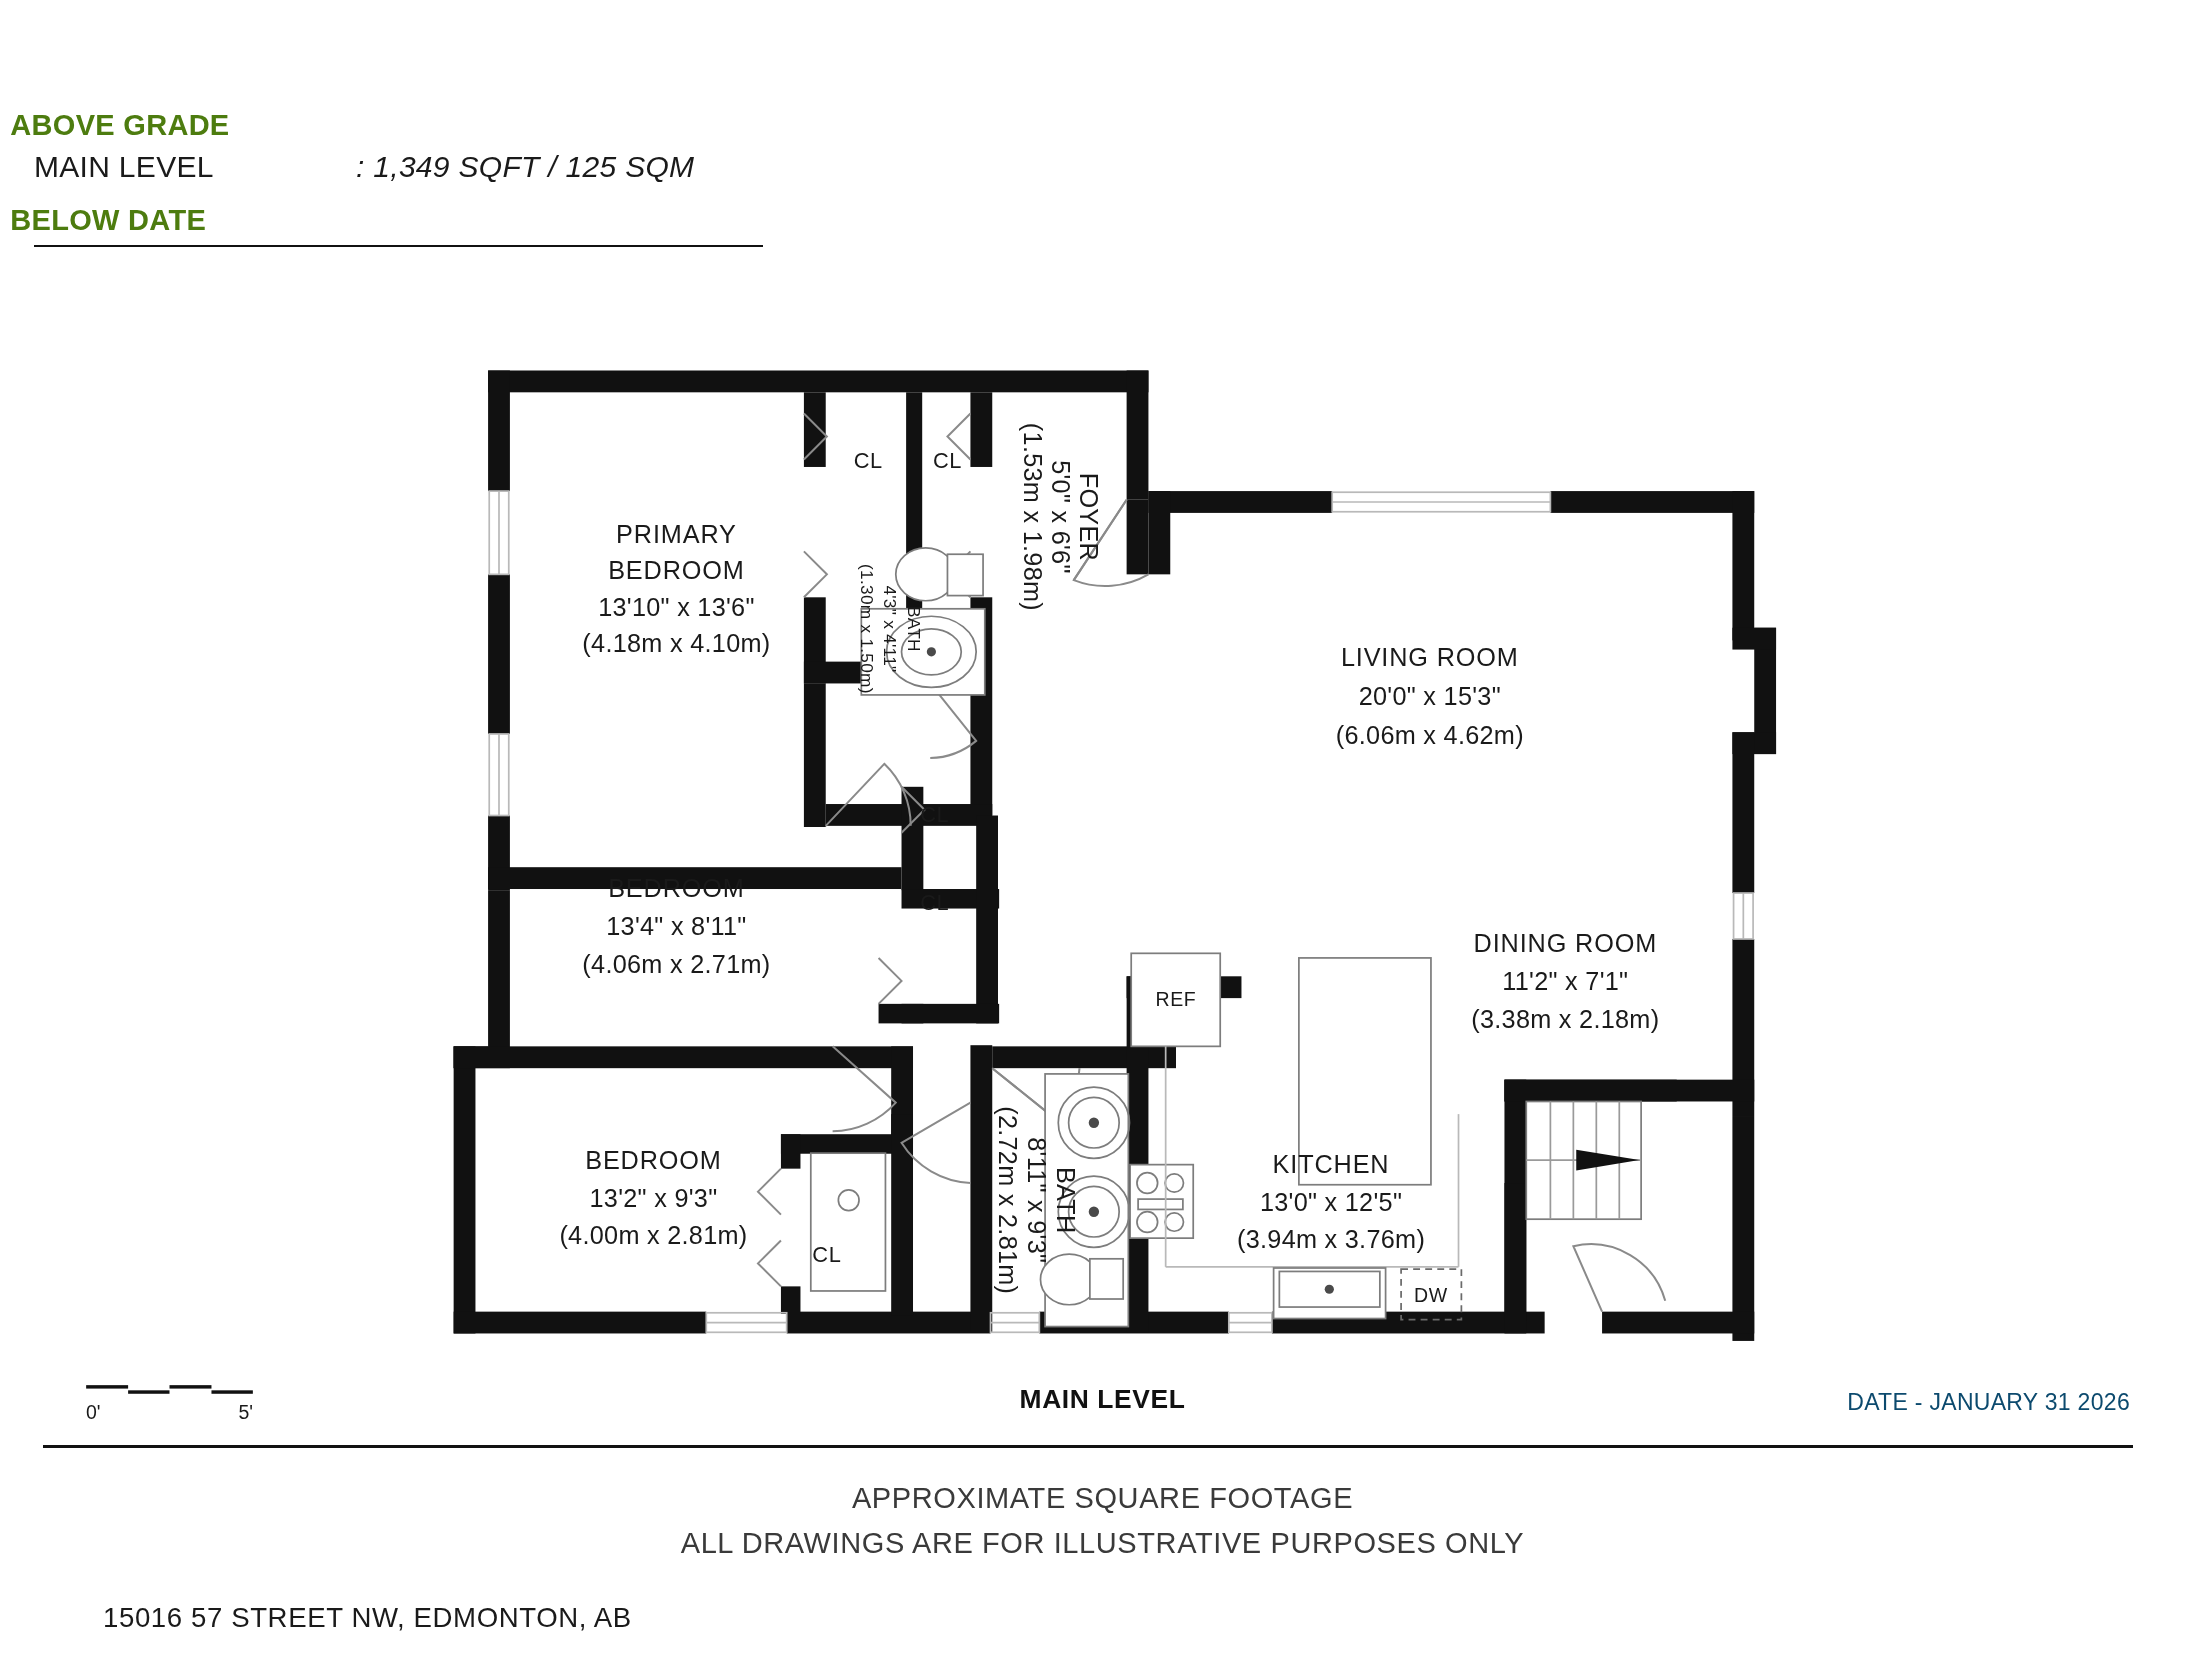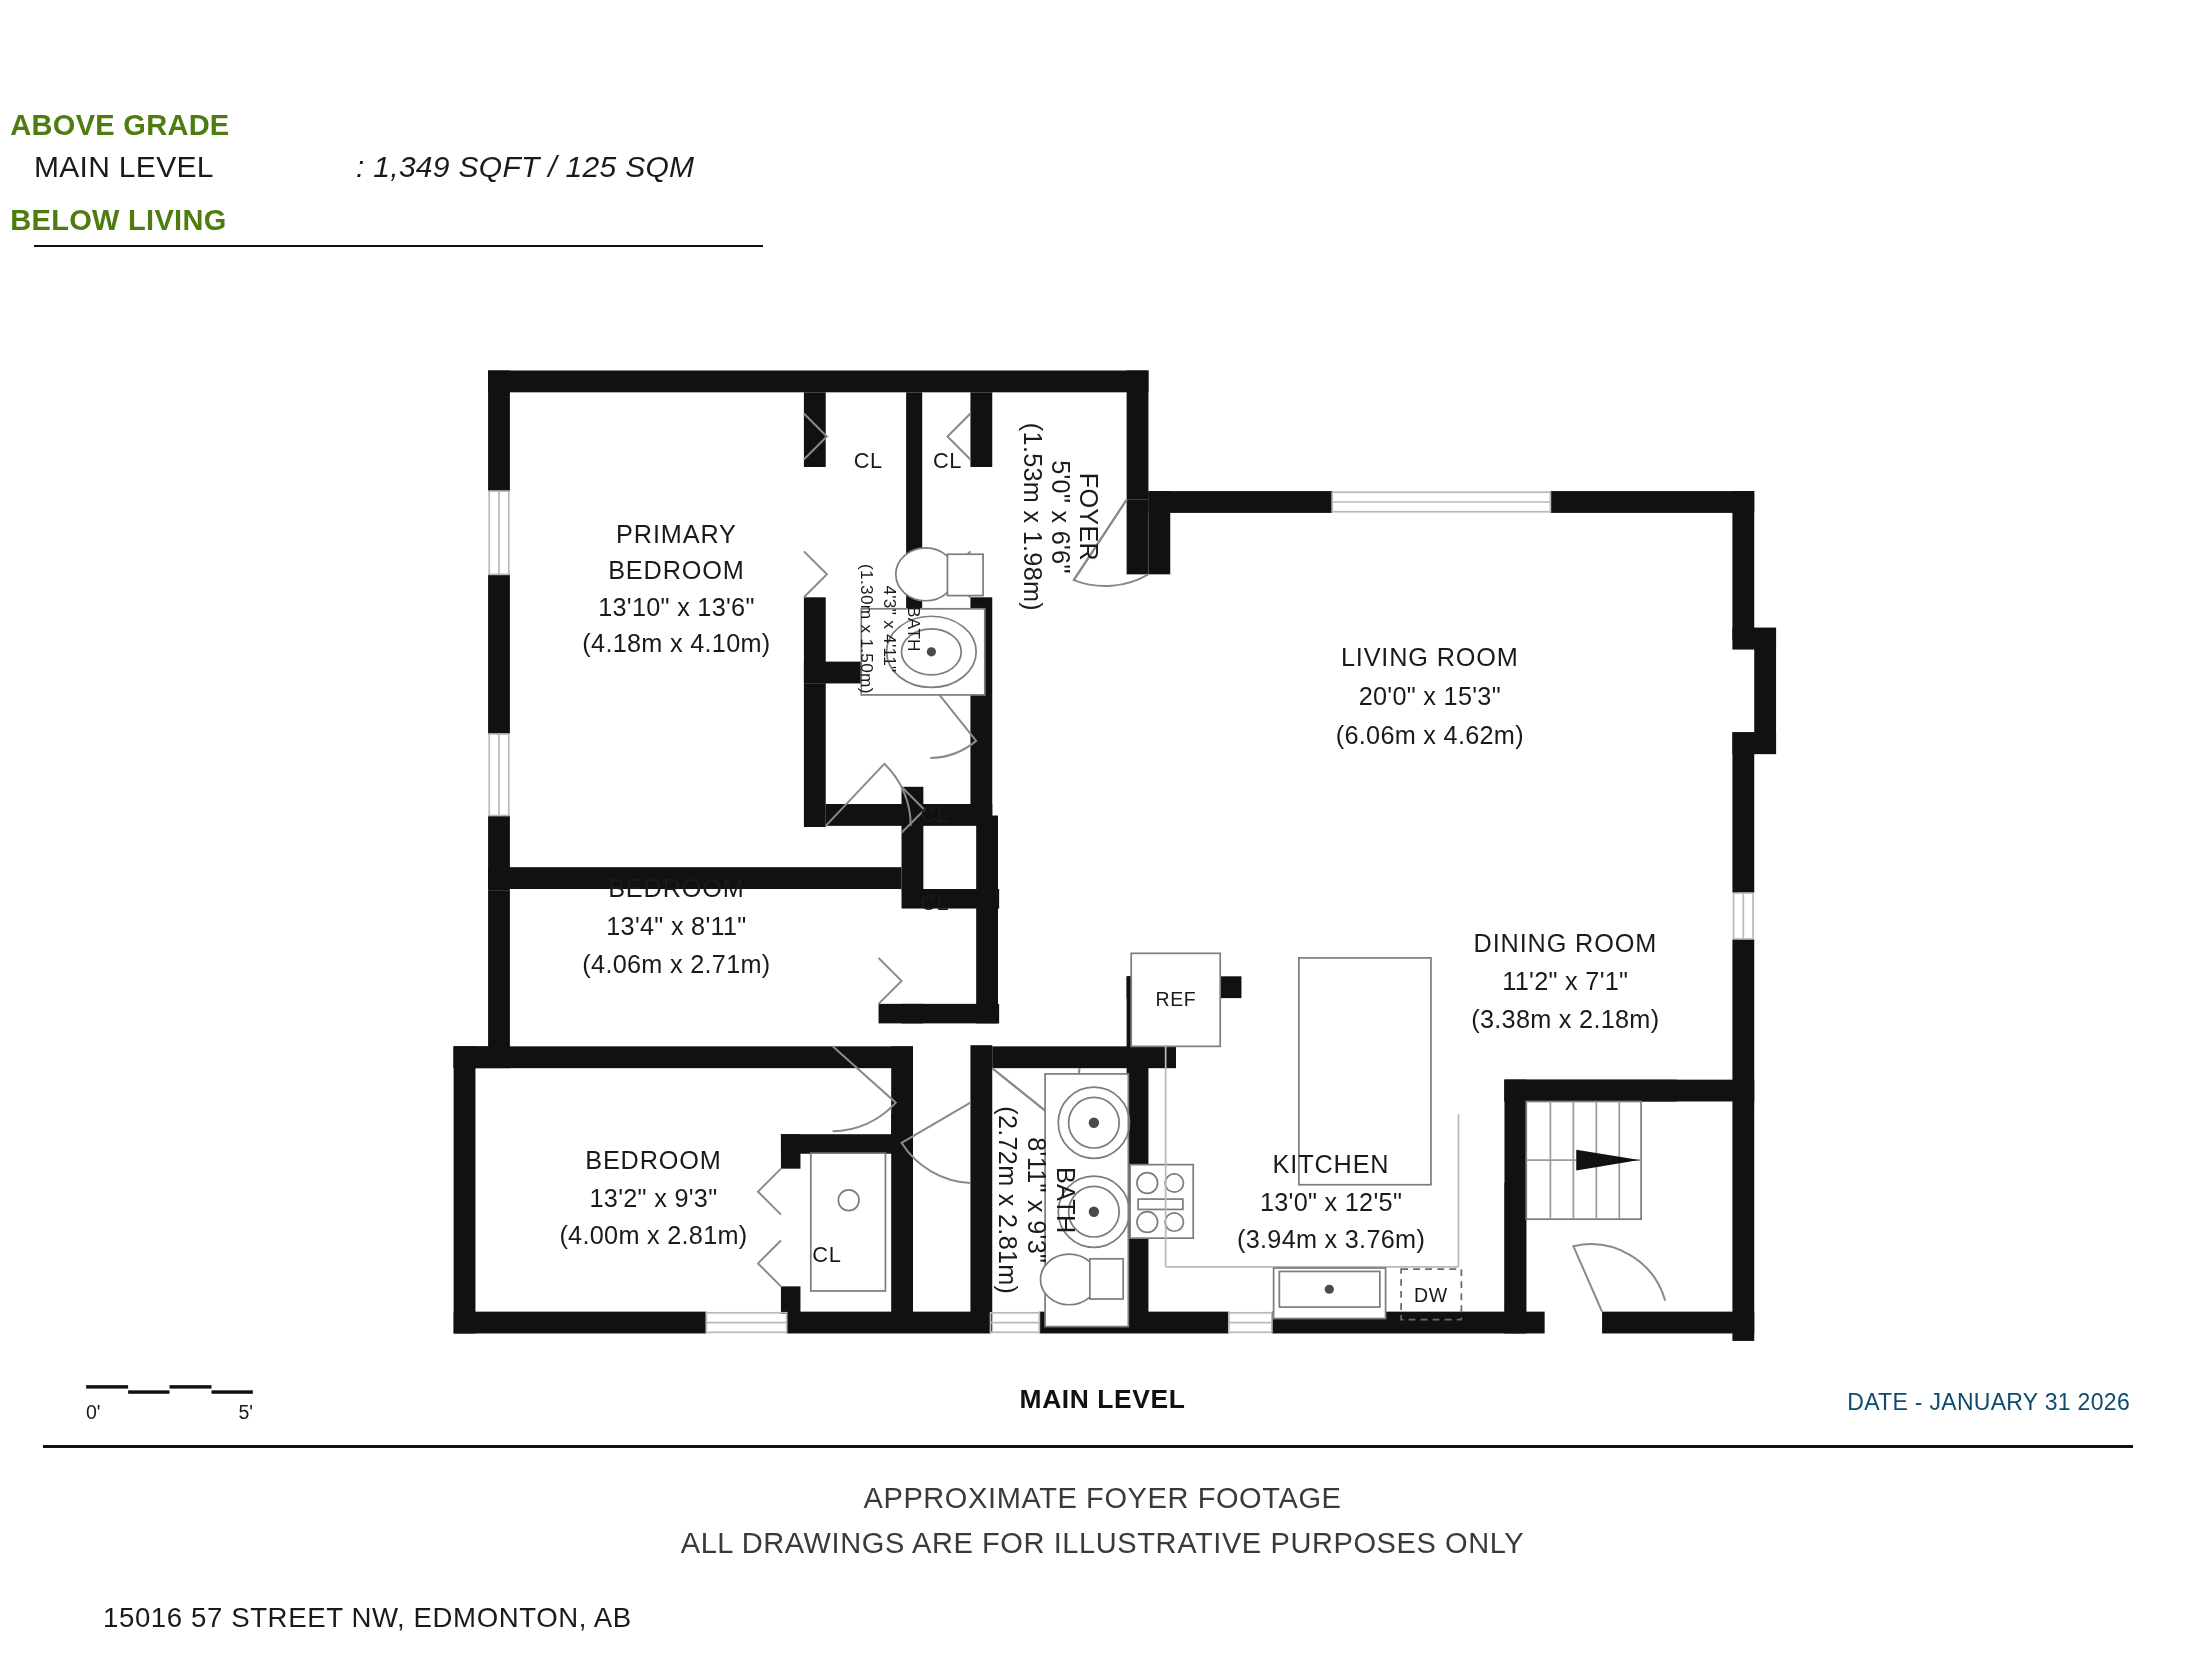--- a/index.html
+++ b/index.html
@@ -145,21 +145,21 @@
 </style>
 </head>
 <body>
 
 <div id="summary">
   <div class="grade-head">ABOVE GRADE</div>
   <div class="grade-row">
     <span class="g-label">MAIN LEVEL</span>
     <span class="g-value">: 1,349 SQFT / 125 SQM</span>
   </div>
-  <div class="grade-head">BELOW LIVING</div>
+  <div class="grade-head">BELOW DATE</div>
   <div class="rule"></div>
 </div>
 
 <div id="plan-wrap">
 <svg id="plan" width="2205" height="1654" viewBox="0 0 3840 2880" xmlns="http://www.w3.org/2000/svg">
 
   <g>
 
     <rect class="wall" x="850" y="645" width="1150" height="38"></rect>
 
@@ -425,18 +425,18 @@
       <span>5'</span>
     </div>
   </div>
 
   <div id="level-title">MAIN LEVEL</div>
 
   <div id="date-line">DATE - JANUARY 31 2026</div>
 
   <div id="footer-rule"></div>
 
-  <div class="disclaimer" id="disc1">APPROXIMATE FOYER FOOTAGE</div>
+  <div class="disclaimer" id="disc1">APPROXIMATE SQUARE FOOTAGE</div>
   <div class="disclaimer" id="disc2">ALL DRAWINGS ARE FOR ILLUSTRATIVE PURPOSES ONLY</div>
 
   <div id="address">15016 57 STREET NW, EDMONTON, AB</div>
 </div>
 
 
 </body></html>

